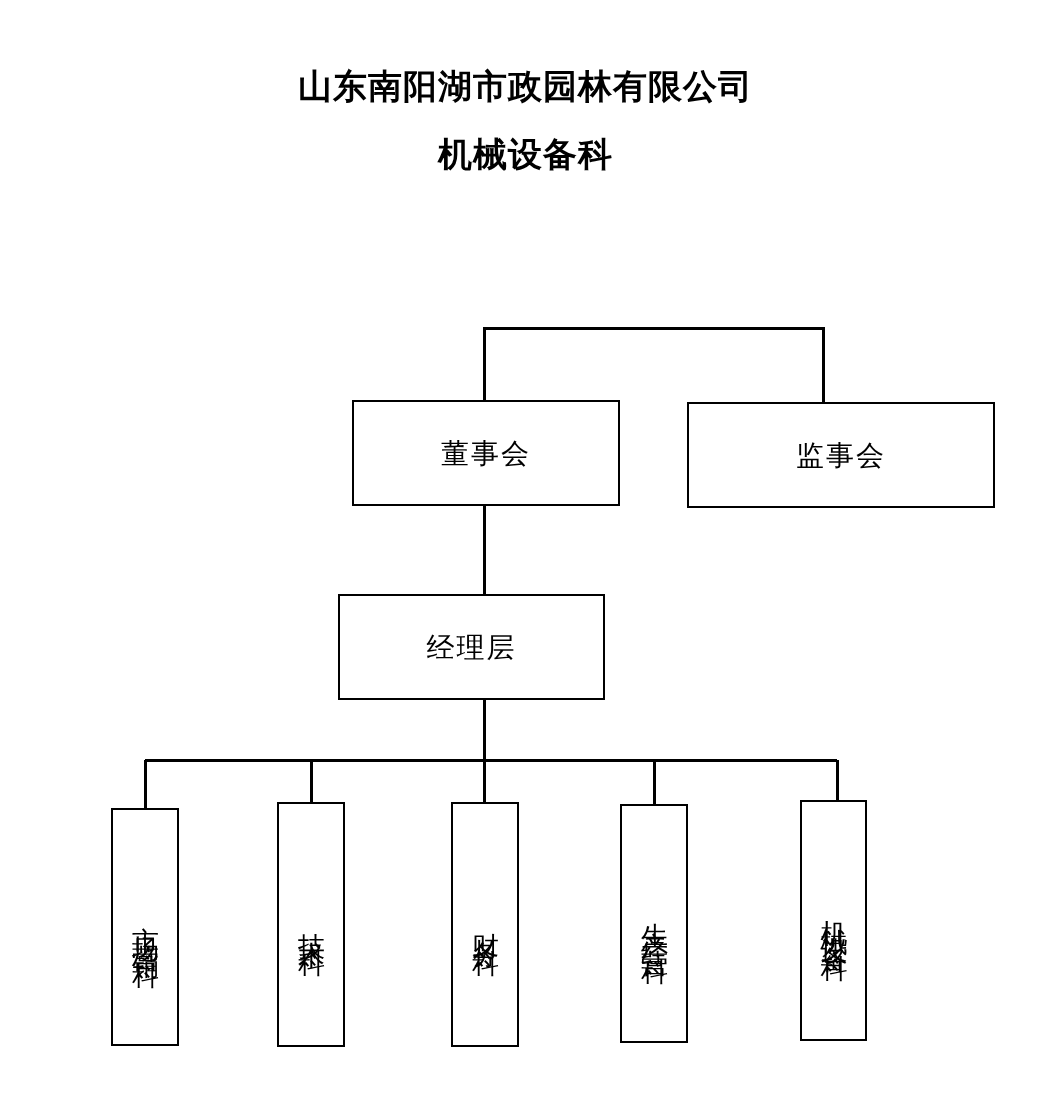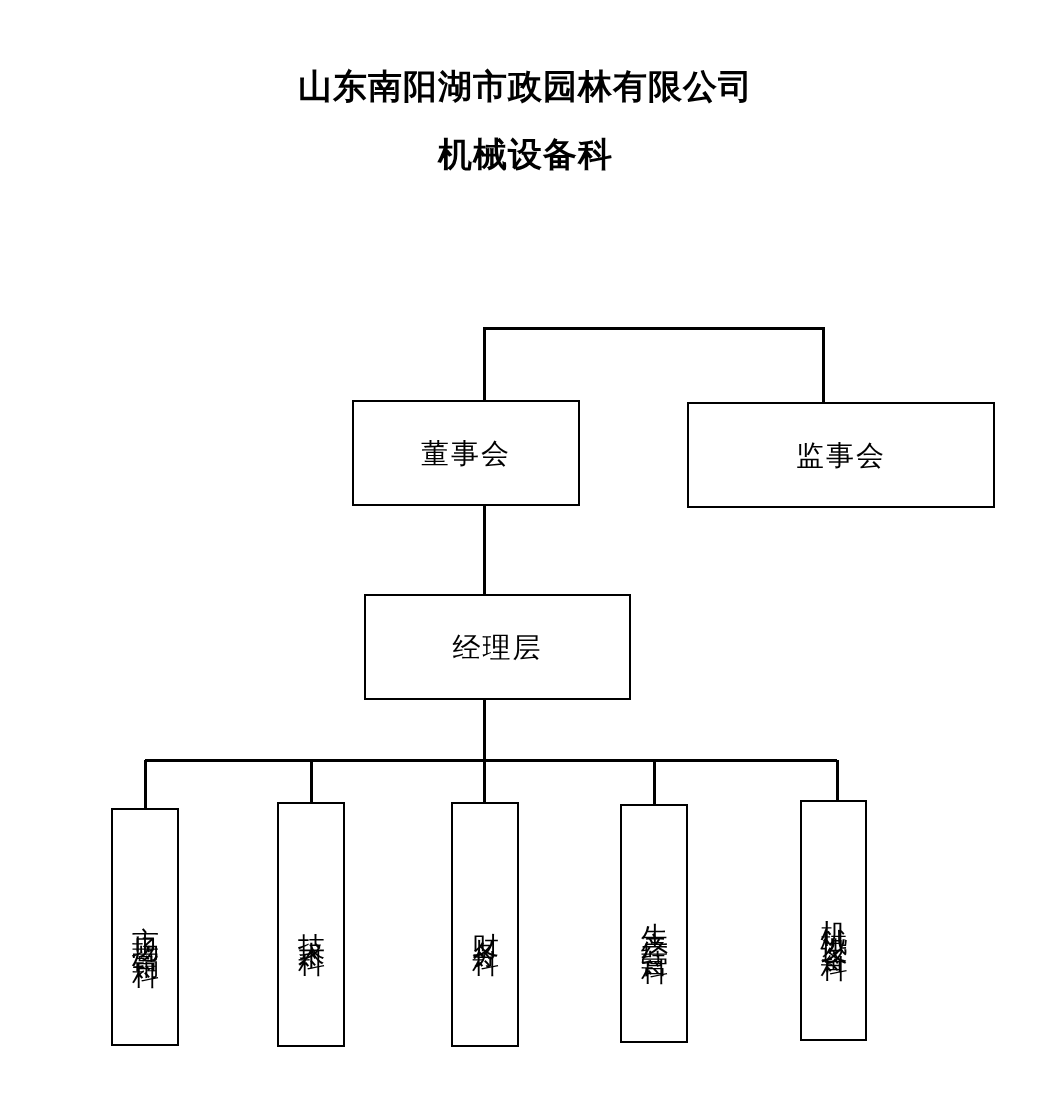--- a/index.html
+++ b/index.html
@@ -81,23 +81,23 @@
   .node-v .node-label {
     writing-mode: vertical-rl;
     text-orientation: upright;
     font-size: 27px;
     letter-spacing: 9px;
     line-height: 1;
     white-space: nowrap;
   }
 
   
-  .n-board      { left: 352px; top: 400px; width: 228px; height: 106px; }
+  .n-board      { left: 352px; top: 400px; width: 268px; height: 106px; }
   .n-supervisor { left: 687px; top: 402px; width: 308px; height: 106px; }
-  .n-manager    { left: 364px; top: 594px; width: 267px; height: 106px; }
+  .n-manager    { left: 338px; top: 594px; width: 267px; height: 106px; }
 
   .n-d0 { left: 111px; top: 808px; width: 68px; height: 238px; }
   .n-d1 { left: 277px; top: 802px; width: 68px; height: 245px; }
   .n-d2 { left: 451px; top: 802px; width: 68px; height: 245px; }
   .n-d3 { left: 620px; top: 804px; width: 68px; height: 239px; }
   .n-d4 { left: 800px; top: 800px; width: 67px; height: 241px; }
 </style>
 </head>
 <body>
 

